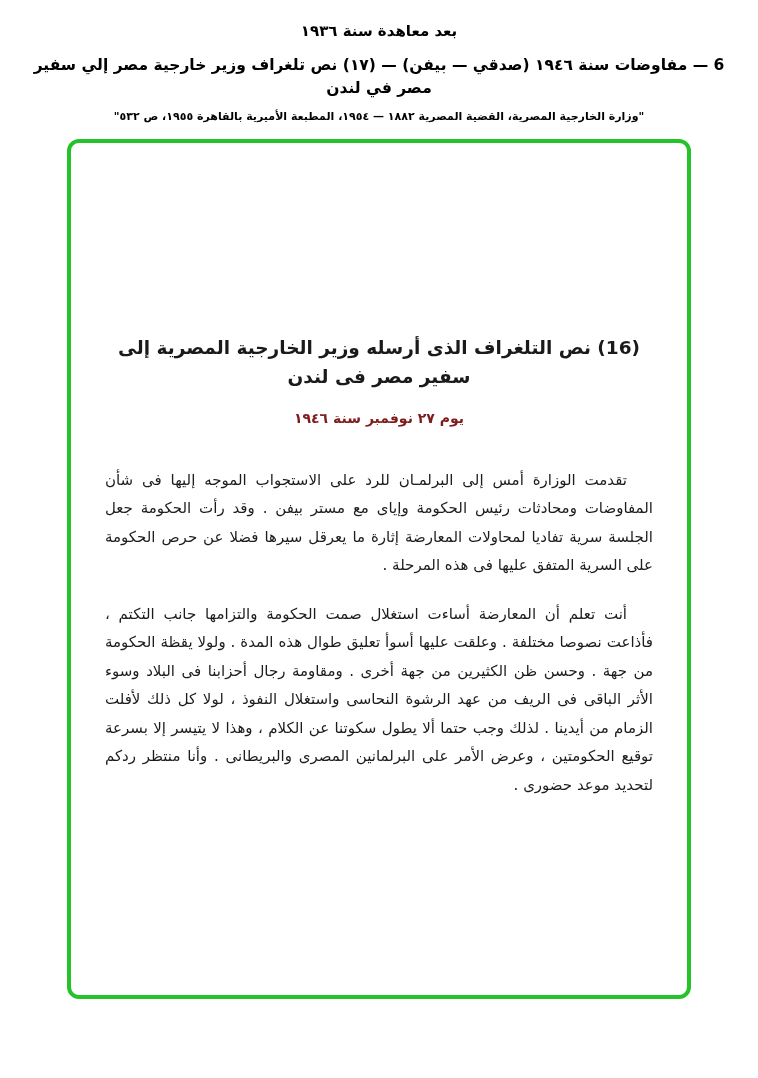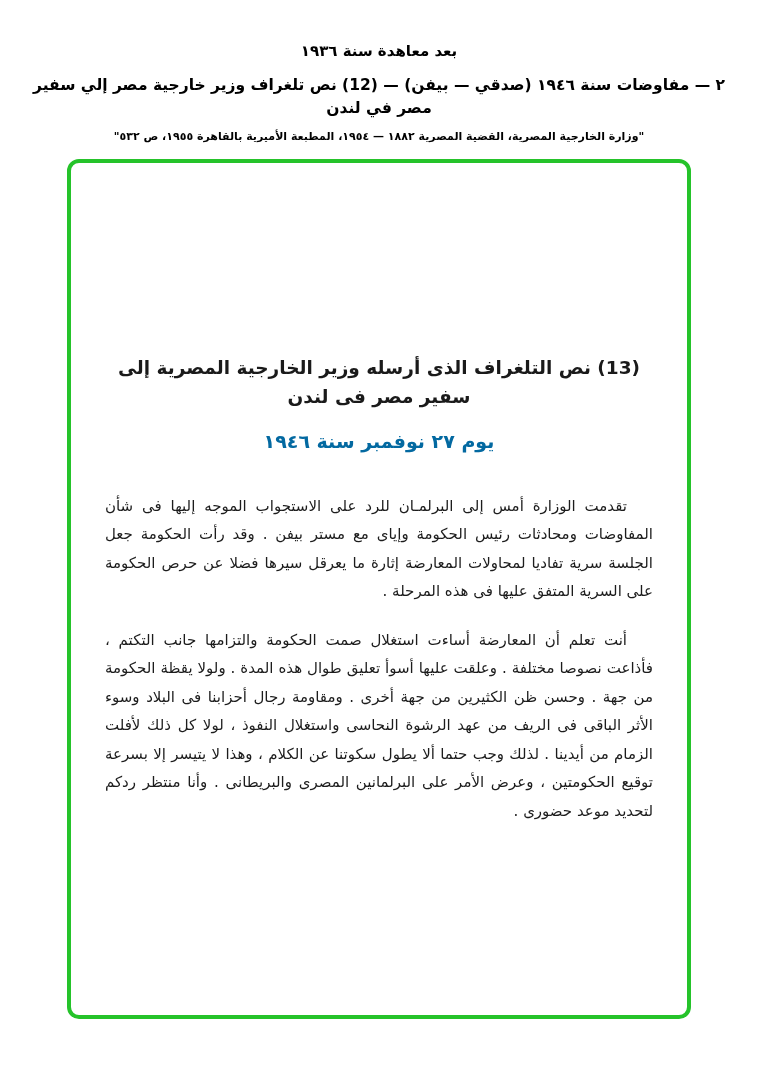--- a/index.html
+++ b/index.html
@@ -11,21 +11,21 @@
     width: 758px;
     height: 1078px;
     position: relative;
     font-family: "DejaVu Sans", sans-serif;
     color: #111;
     overflow: hidden;
   }
   .header {
     direction: rtl;
     text-align: center;
-    padding-top: 42px;
+    padding-top: 22px;
   }
   .header-line1 {
     font-size: 15px;
     font-weight: bold;
     color: #000;
   }
   .header-line2 {
     font-size: 15.5px;
     font-weight: bold;
     color: #000;
@@ -56,23 +56,23 @@
   .doc-title {
     text-align: center;
     font-size: 18.5px;
     font-weight: bold;
     color: #1a1a1a;
     line-height: 1.6;
     padding: 0 10px;
   }
   .doc-date {
     text-align: center;
-    font-size: 19px;
+    font-size: 14px;
     font-weight: bold;
-    color: #0369a1;
+    color: #7f1d1d;
     margin-top: 18px;
   }
   .doc-body {
     margin-top: 40px;
     padding: 0 6px;
   }
   .doc-paragraph {
     direction: rtl;
     text-align: justify;
     font-size: 15px;
@@ -80,26 +80,26 @@
     color: #1c1c1c;
     margin: 8px 0 20px 0;
     text-indent: 26px;
   }
 </style>
 </head>
 <body>
 
 <div class="header">
   <div class="header-line1">بعد معاهدة سنة ١٩٣٦</div>
-  <div class="header-line2">٢ — مفاوضات سنة ١٩٤٦ (صدقي — بيفن) — (12) نص تلغراف وزير خارجية مصر إلي سفير مصر في لندن</div>
+  <div class="header-line2">6 — مفاوضات سنة ١٩٤٦ (صدقي — بيفن) — (١٧) نص تلغراف وزير خارجية مصر إلي سفير مصر في لندن</div>
   <div class="header-line3">"وزارة الخارجية المصرية، القضية المصرية ١٨٨٢ — ١٩٥٤، المطبعة الأميرية بالقاهرة ١٩٥٥، ص ٥٣٢"</div>
 </div>
 
 <div class="scan-frame">
   <div class="scan-inner">
-    <div class="doc-title">(13) نص التلغراف الذى أرسله وزير الخارجية المصرية إلى سفير مصر فى لندن</div>
+    <div class="doc-title">(16) نص التلغراف الذى أرسله وزير الخارجية المصرية إلى سفير مصر فى لندن</div>
     <div class="doc-date">يوم ٢٧ نوفمبر سنة ١٩٤٦</div>
     <div class="doc-body">
       <p class="doc-paragraph">تقدمت الوزارة أمس إلى البرلمـان للرد على الاستجواب الموجه إليها فى شأن المفاوضات ومحادثات رئيس الحكومة وإياى مع مستر بيفن .  وقد رأت الحكومة جعل الجلسة سرية تفاديا لمحاولات المعارضة إثارة ما يعرقل سيرها فضلا عن حرص الحكومة على السرية المتفق عليها فى هذه المرحلة .</p>
       <p class="doc-paragraph">أنت تعلم أن المعارضة أساءت استغلال صمت الحكومة والتزامها جانب التكتم ، فأذاعت نصوصا مختلفة . وعلقت عليها أسوأ تعليق طوال هذه المدة . ولولا يقظة الحكومة من جهة . وحسن ظن الكثيرين من جهة أخرى . ومقاومة رجال أحزابنا فى البلاد وسوء الأثر الباقى فى الريف من عهد الرشوة النحاسى واستغلال النفوذ ، لولا كل ذلك لأفلت الزمام من أيدينا . لذلك وجب حتما ألا يطول سكوتنا عن الكلام ، وهذا لا يتيسر إلا بسرعة توقيع الحكومتين ، وعرض الأمر على البرلمانين المصرى والبريطانى .  وأنا منتظر ردكم لتحديد موعد حضورى .</p>
     </div>
   </div>
 </div>
 
 </body></html>

